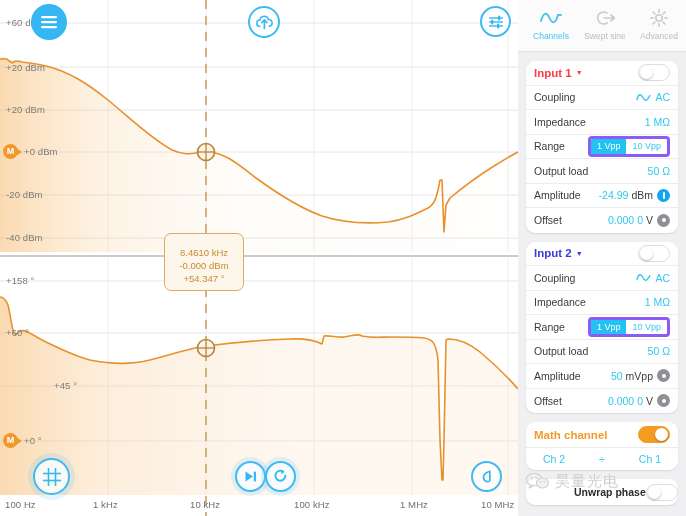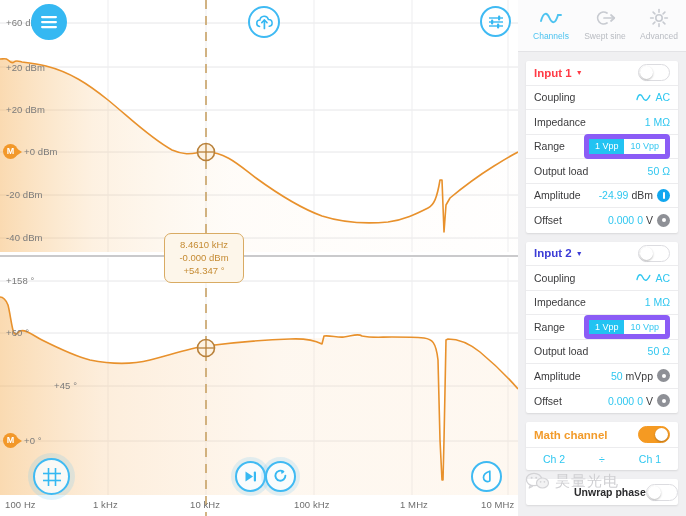--- a/index.html
+++ b/index.html
@@ -46,21 +46,21 @@
   }
 
   
   #cursor-bubble {
     position: absolute;
     left: 164px; top: 233px;
     width: 80px;
     background: #fdf6ea;
     border: 1.2px solid #d9ab63;
     border-radius: 7px;
-    padding: 4px 3px 5px;
+    padding: 12px 3px 5px;
     text-align: center;
   }
   #cursor-bubble div {
     font-size: 9.5px; color: #c58b33; line-height: 13px; white-space: nowrap;
   }
 
   
   .fab {
     position: absolute;
     border-radius: 50%;
@@ -88,21 +88,21 @@
     padding-top: 5px;
     border-bottom: 1px solid #e3e3e6;
   }
   .tab { width: 54px; text-align: center; cursor: default; }
   .tab-ico { height: 25px; display: flex; align-items: center; justify-content: center; }
   .tab-lab { font-size: 8.5px; margin-top: 1px; color: #b9bcc2; }
   .tab.active .tab-lab { color: #4dc3f0; }
 
   .card {
     background: #ffffff;
-    border-radius: 2px;
+    border-radius: 9px;
     margin: 9px 8px 8px 8px;
     box-shadow: 0 1px 2px rgba(0,0,0,0.10);
     overflow: hidden;
   }
   .row {
     display: flex; align-items: center;
     height: 24.5px; padding: 0 8px;
     border-bottom: 1px solid #ececee;
     font-size: 10.5px;
   }
@@ -128,21 +128,21 @@
   }
   .switch .knob {
     position: absolute; top: 1px; left: 1px;
     width: 13px; height: 13px; border-radius: 50%;
     background: #ffffff; box-shadow: 0 1px 2px rgba(0,0,0,0.28);
   }
   .switch.on { background: #f59a22; border-color: #f59a22; }
   .switch.on .knob { left: auto; right: 1px; }
 
   .seg {
-    display: flex; border: 5px solid #8b5cf6; border-radius: 4px; overflow: hidden;
+    display: flex; border: 3px solid #8b5cf6; border-radius: 4px; overflow: hidden;
   }
   .seg div { font-size: 9px; padding: 2px 6px 2.5px; color: #37c8f2; }
   .seg div.sel { background: #22c3f2; color: #ffffff; }
 
   .wave-ico { margin-right: 4px; display: inline-flex; vertical-align: middle; }
 
   .dot-btn {
     width: 13px; height: 13px; border-radius: 50%;
     margin-left: 4px; flex: none;
     display: flex; align-items: center; justify-content: center;

